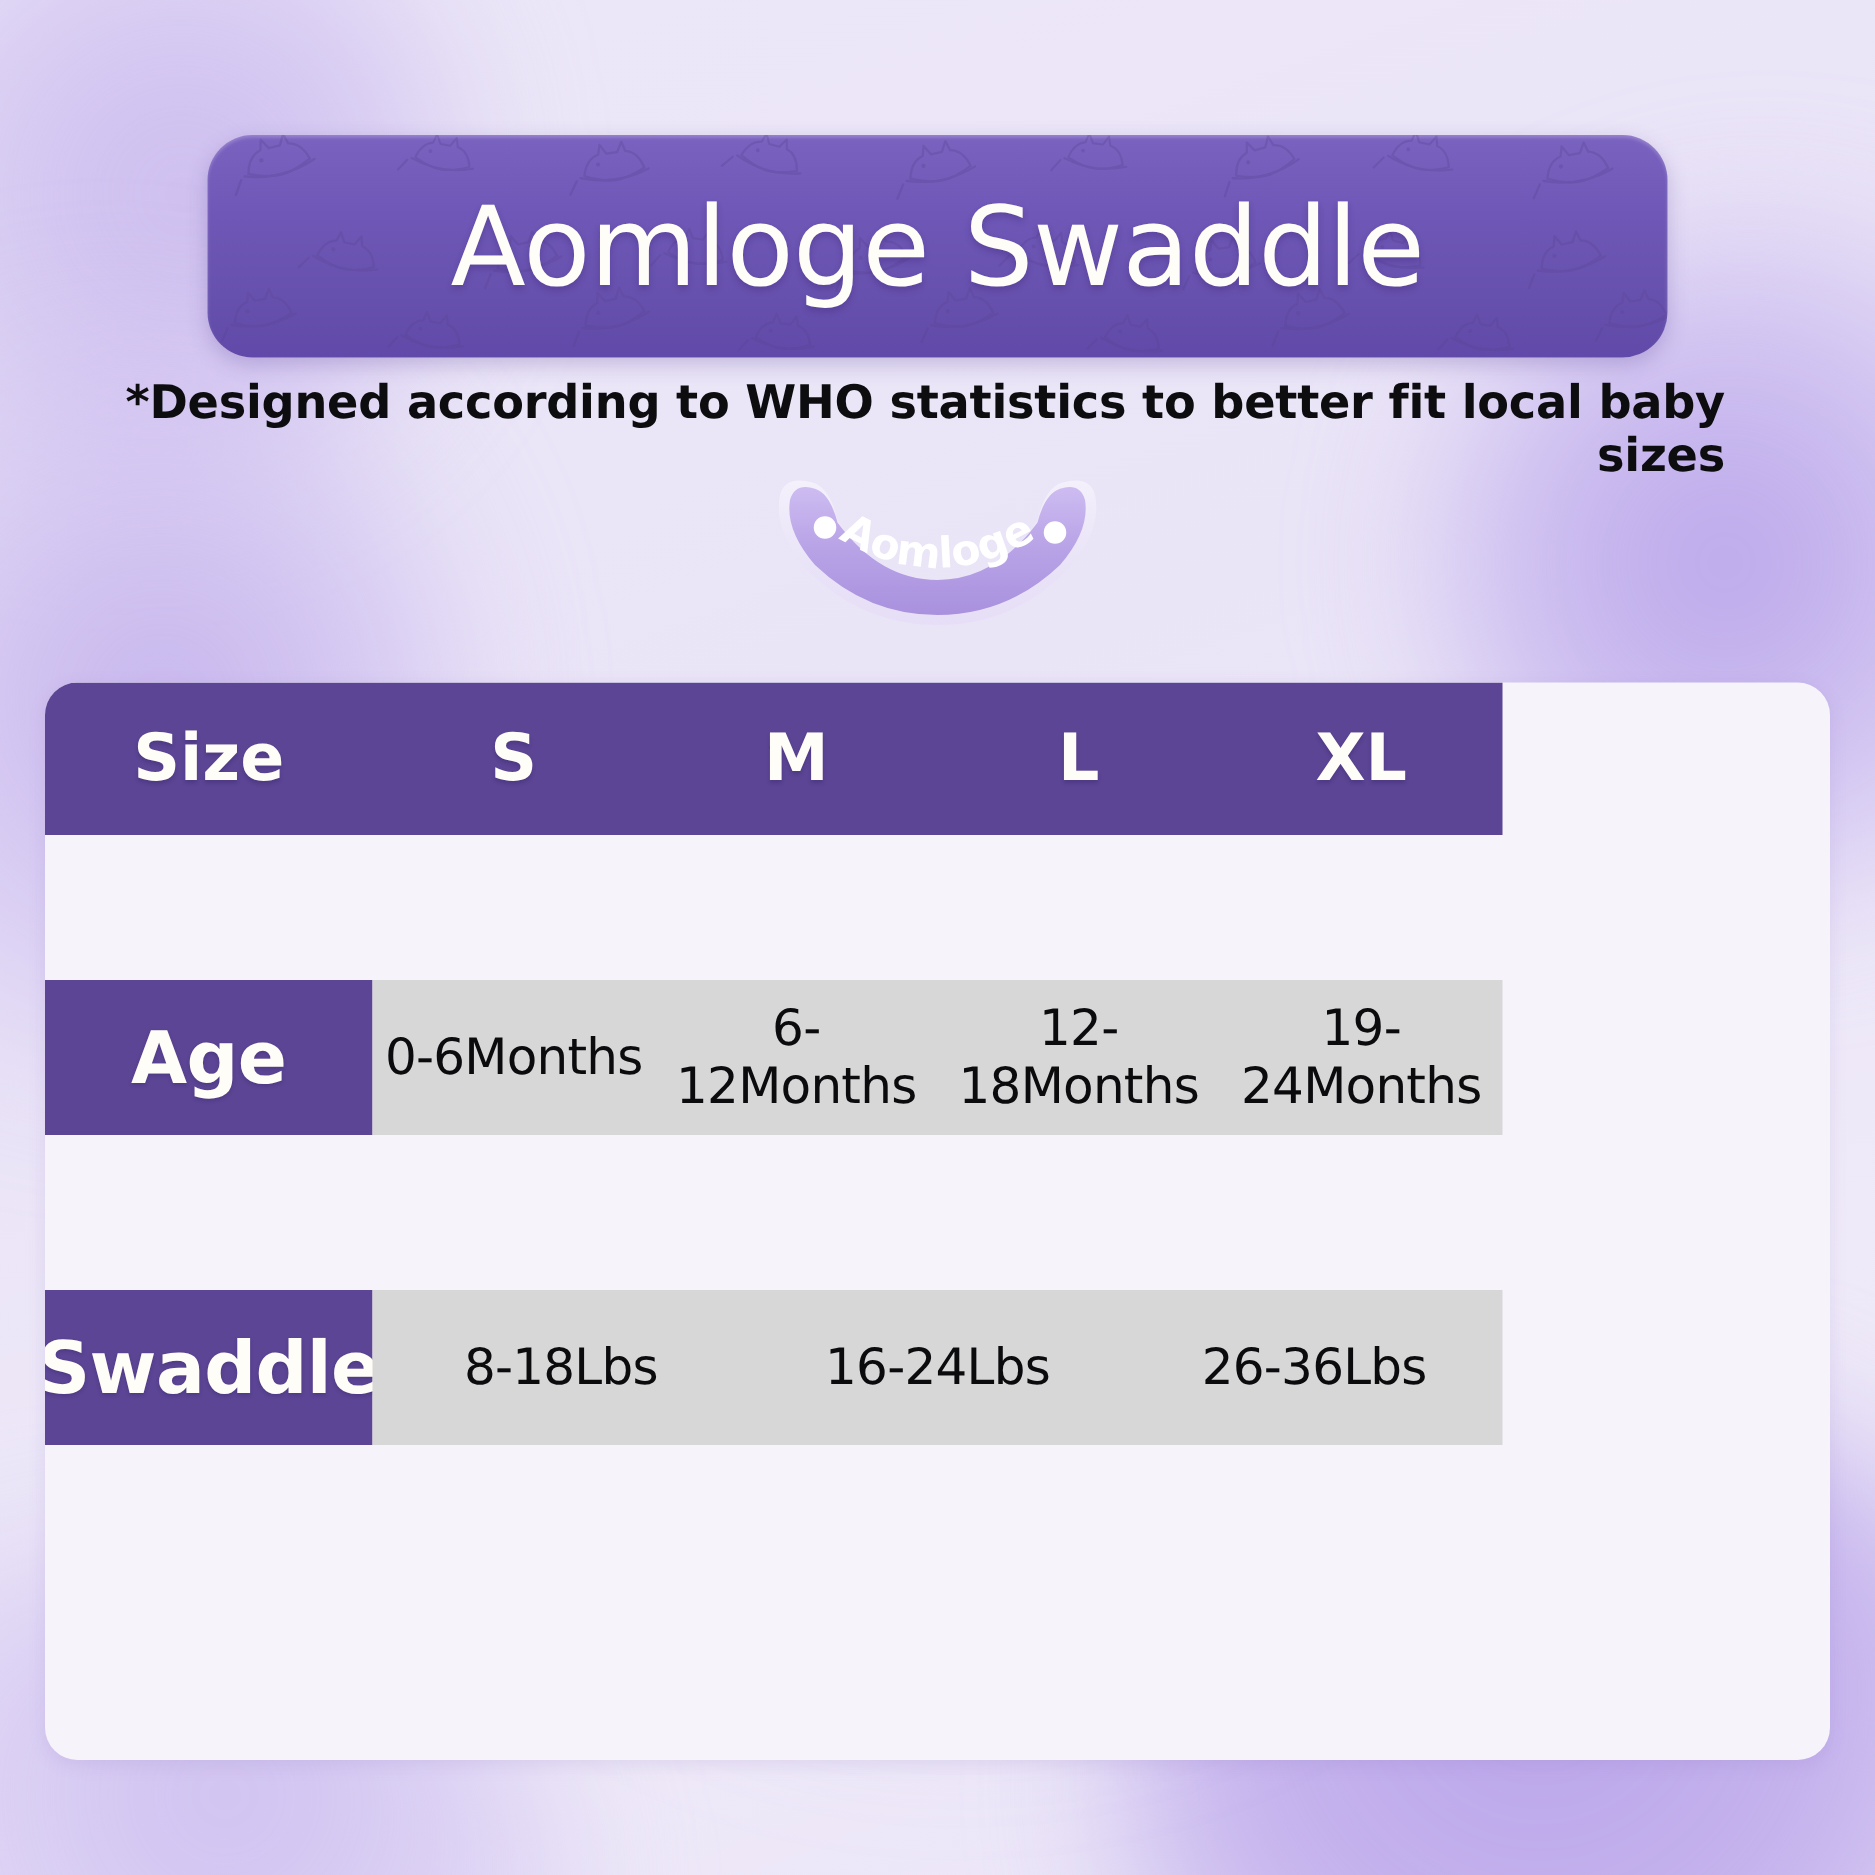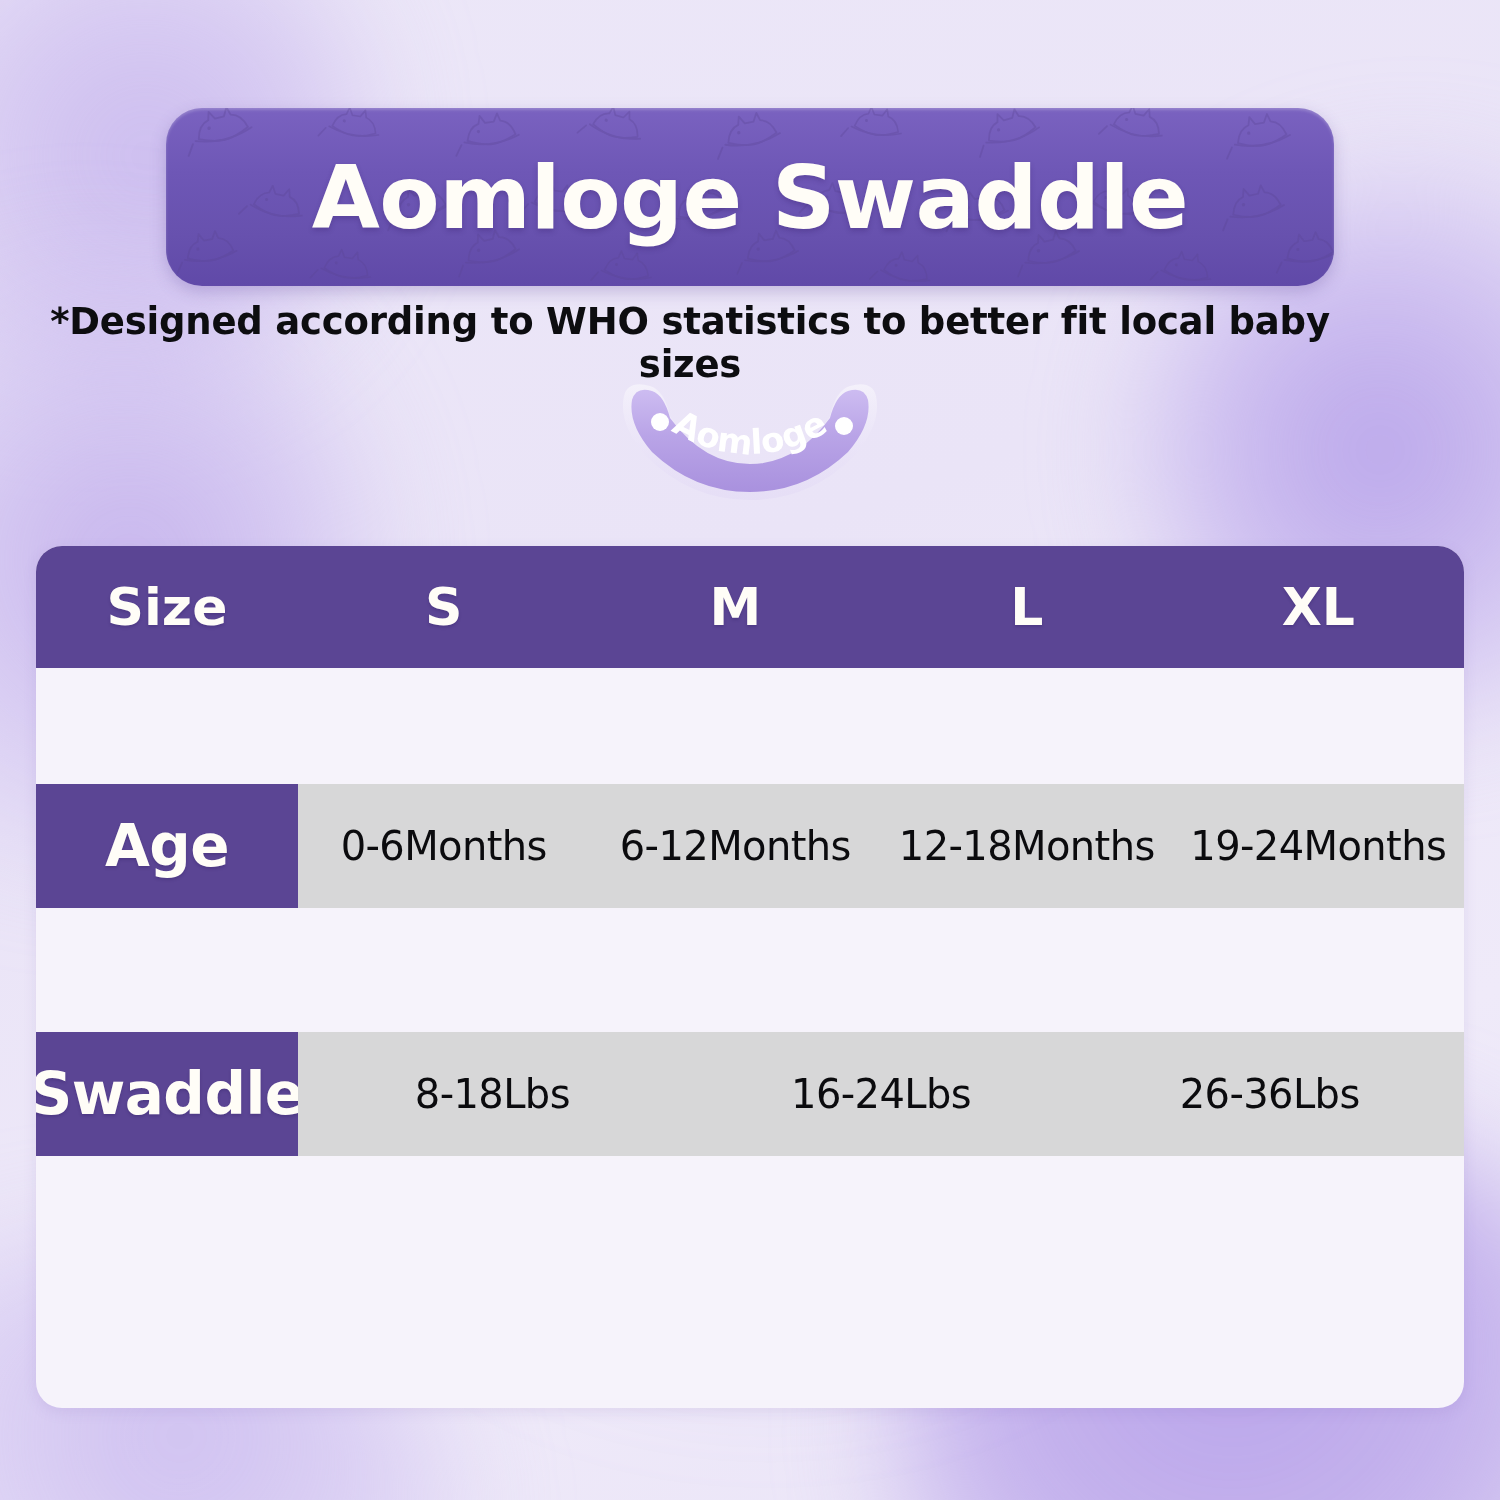--- a/index.html
+++ b/index.html
@@ -86,33 +86,33 @@
     opacity: .32;
   }
   #banner-title {
     position: absolute;
     inset: 0;
     display: flex;
     align-items: center;
     justify-content: center;
     color: #fffdf7;
     font-size: 88px;
-    font-weight: bold;
+    font-weight: normal;
     letter-spacing: -0.5px;
     text-shadow: 0 3px 5px rgba(56,33,108,.30);
     font-family: "DejaVu Sans", sans-serif;
   }
 
   
   #subtitle {
     position: absolute;
     left: 0;
     top: 300px;
     width: 1380px;
-    text-align: center;
+    text-align: right;
     color: #0d0d10;
     font-size: 37px;
     font-weight: bold;
     font-family: "DejaVu Sans", sans-serif;
     letter-spacing: -0.2px;
   }
 
   
   #logo-badge {
     position: absolute;
@@ -131,21 +131,21 @@
     width: 1428px;
     height: 862px;
     border-radius: 26px;
     overflow: hidden;
     background: #f6f3fb;
     box-shadow: 0 4px 14px rgba(120, 96, 175, .13);
   }
   .trow {
     position: absolute;
     left: 0;
-    width: 1428px;
+    width: 1166px;
     display: flex;
   }
   .trow.header {
     top: 0;
     height: 122px;
     background: #5b4594;
     align-items: center;
   }
   .trow.spacer {
     background: #f6f3fb;

